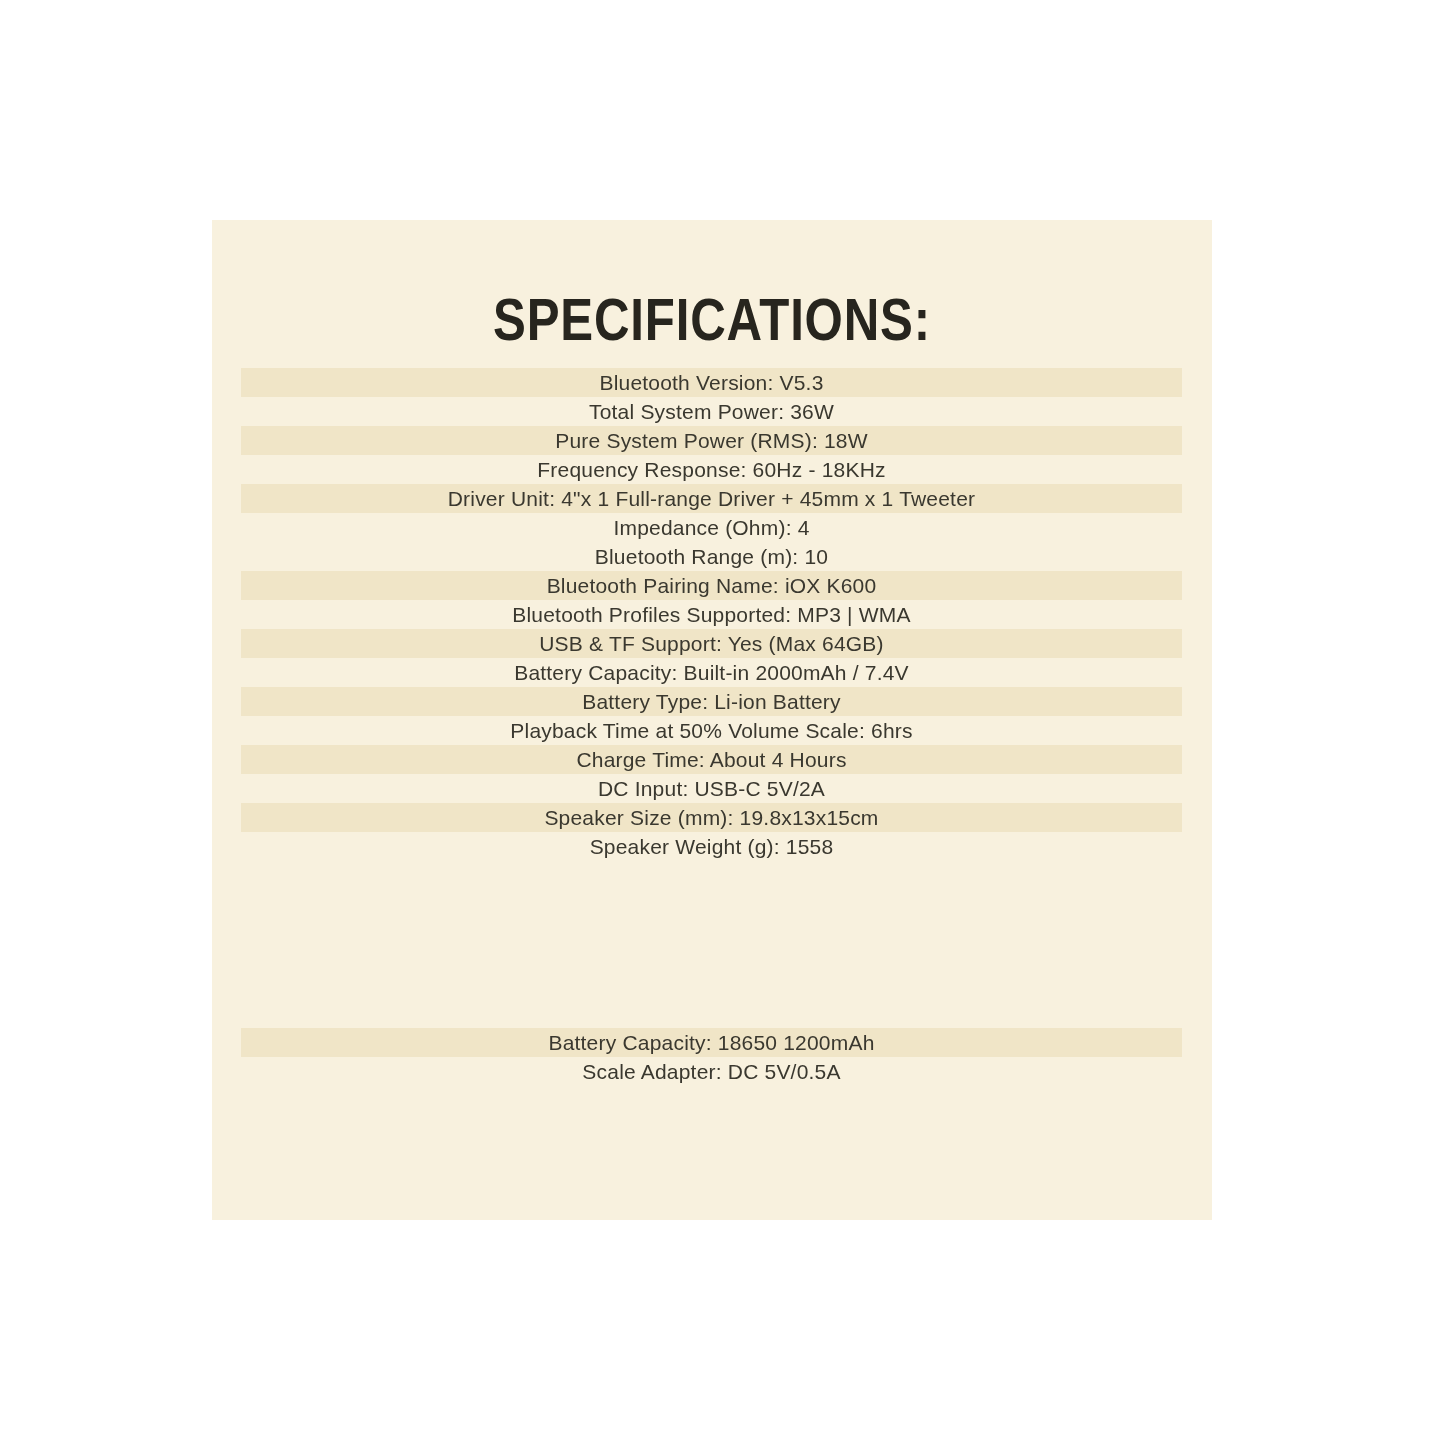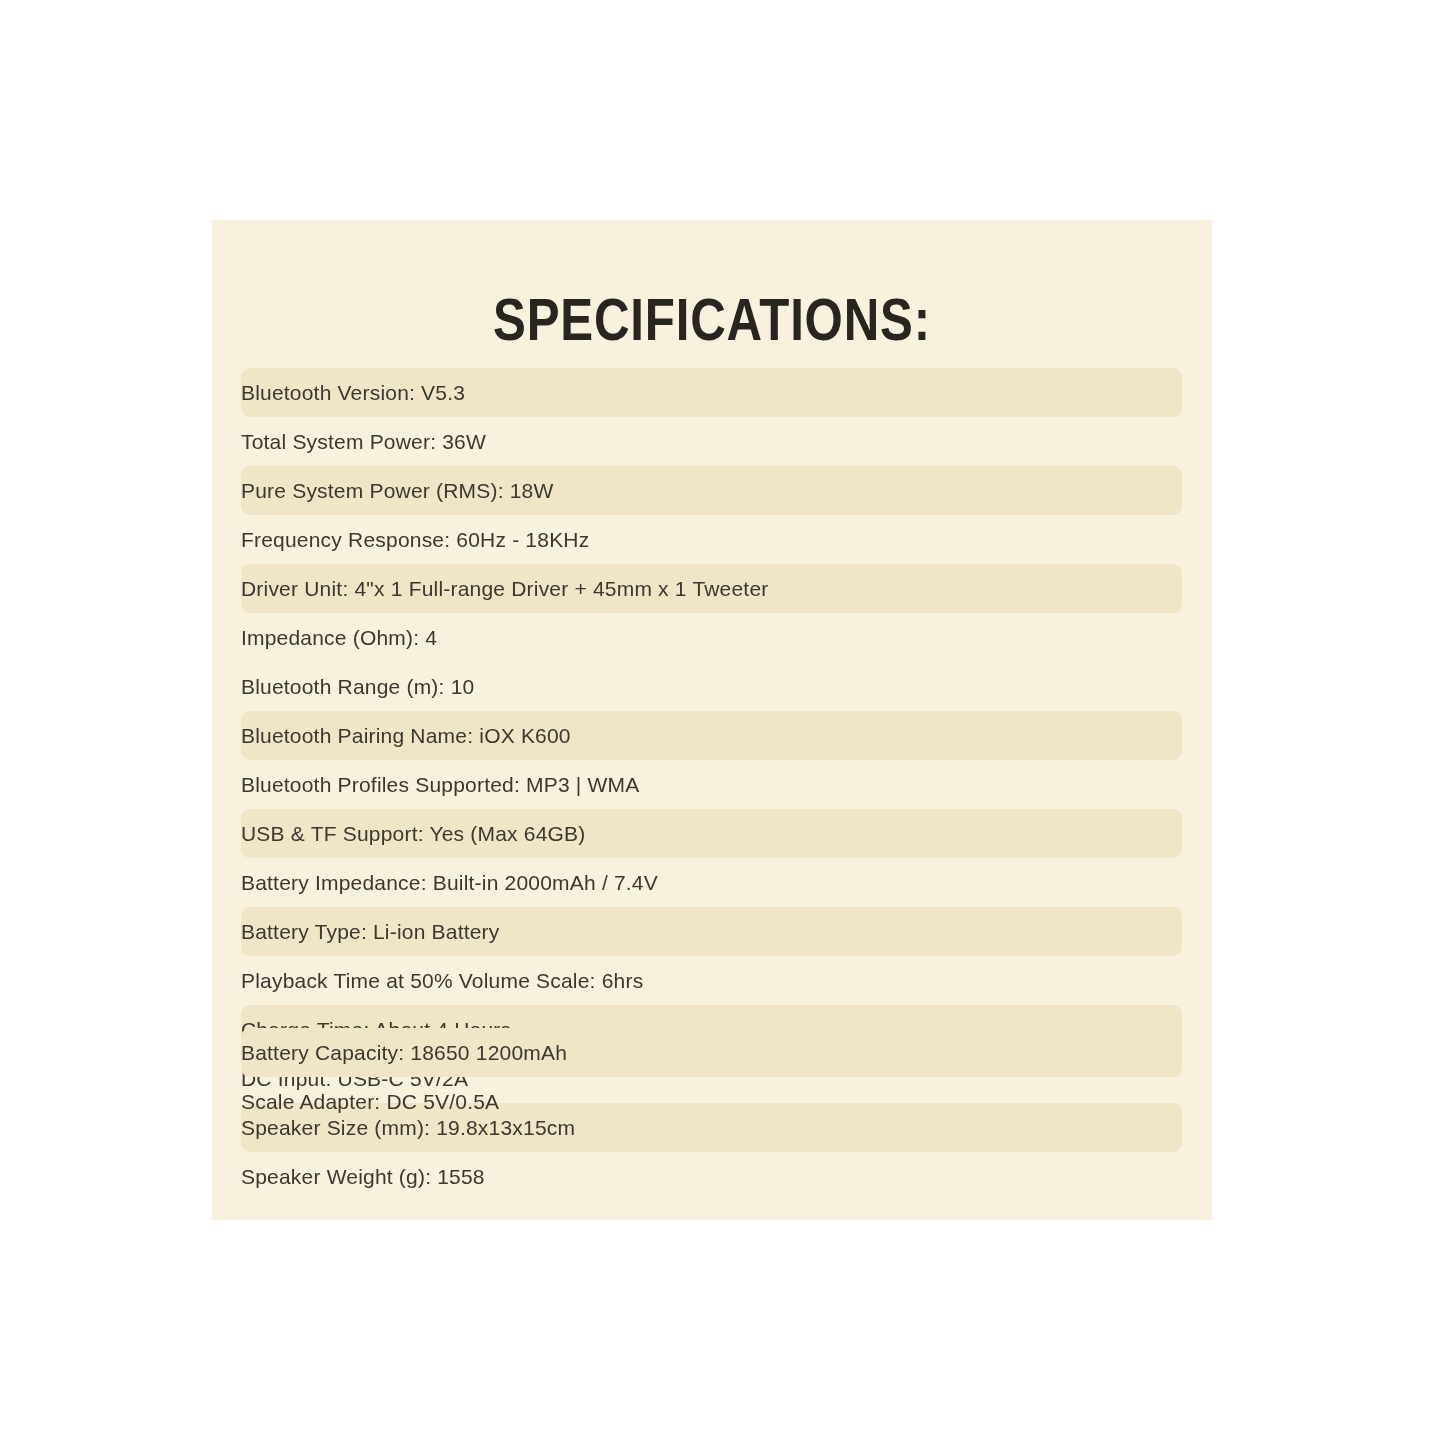--- a/index.html
+++ b/index.html
@@ -39,25 +39,24 @@
     white-space: nowrap;
   }
   .rows {
     position: absolute;
     left: 29px;
     width: 941px;
   }
   .rows.spec-list   { top: 148px; }
   .rows.mic-list    { top: 808px; }
   .row {
-    height: 49px;
+    height: 29px;
     display: flex;
     align-items: center;
-    justify-content: flex-start;
-    border-radius: 9px;
+    justify-content: center;
   }
   .row.striped {
     background: var(--stripe-color, #f0e5c7);
   }
   .row-text {
     font-size: 21px;
     color: var(--text-color, #3a382f);
     white-space: nowrap;
     letter-spacing: 0.2px;
   }
@@ -106,21 +105,21 @@
       <div class="row striped">
         <span class="row-text">Bluetooth Pairing Name: iOX K600</span>
       </div>
       <div class="row">
         <span class="row-text">Bluetooth Profiles Supported: MP3 | WMA</span>
       </div>
       <div class="row striped">
         <span class="row-text">USB &amp; TF Support: Yes (Max 64GB)</span>
       </div>
       <div class="row">
-        <span class="row-text">Battery Impedance: Built-in 2000mAh / 7.4V</span>
+        <span class="row-text">Battery Capacity: Built-in 2000mAh / 7.4V</span>
       </div>
       <div class="row striped">
         <span class="row-text">Battery Type: Li-ion Battery</span>
       </div>
       <div class="row">
         <span class="row-text">Playback Time at 50% Volume Scale: 6hrs</span>
       </div>
       <div class="row striped">
         <span class="row-text">Charge Time: About 4 Hours</span>
       </div>

